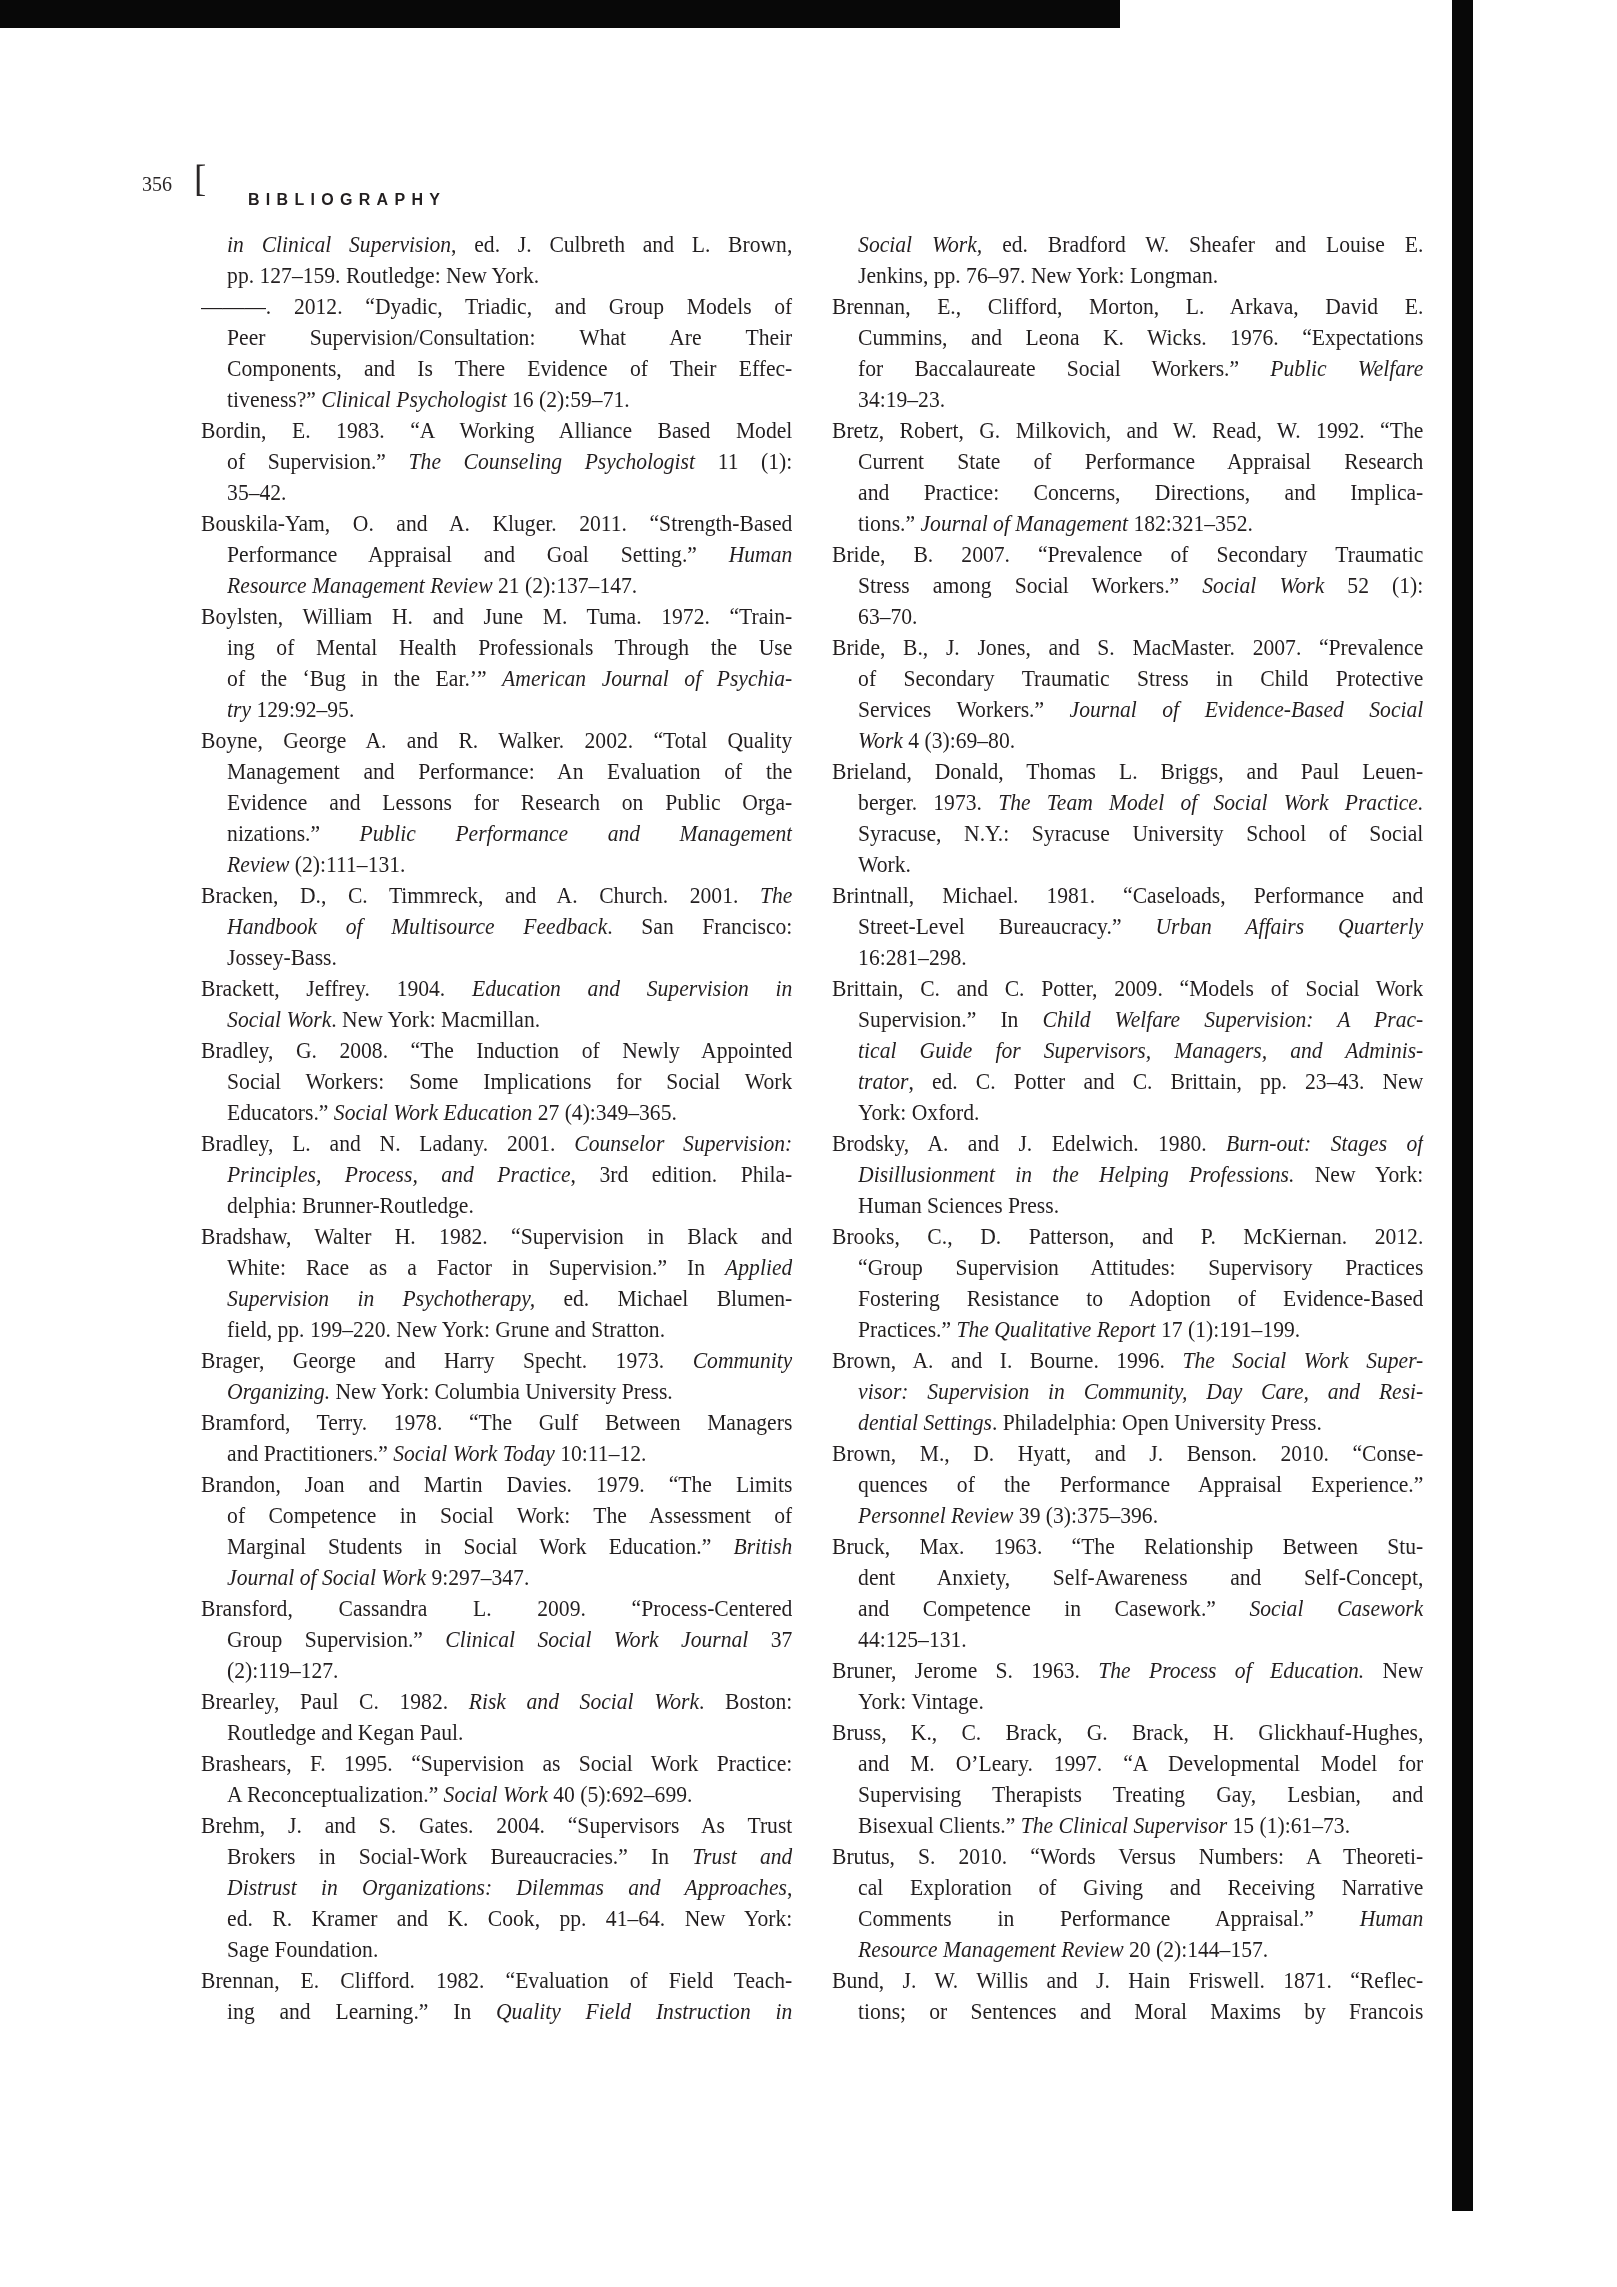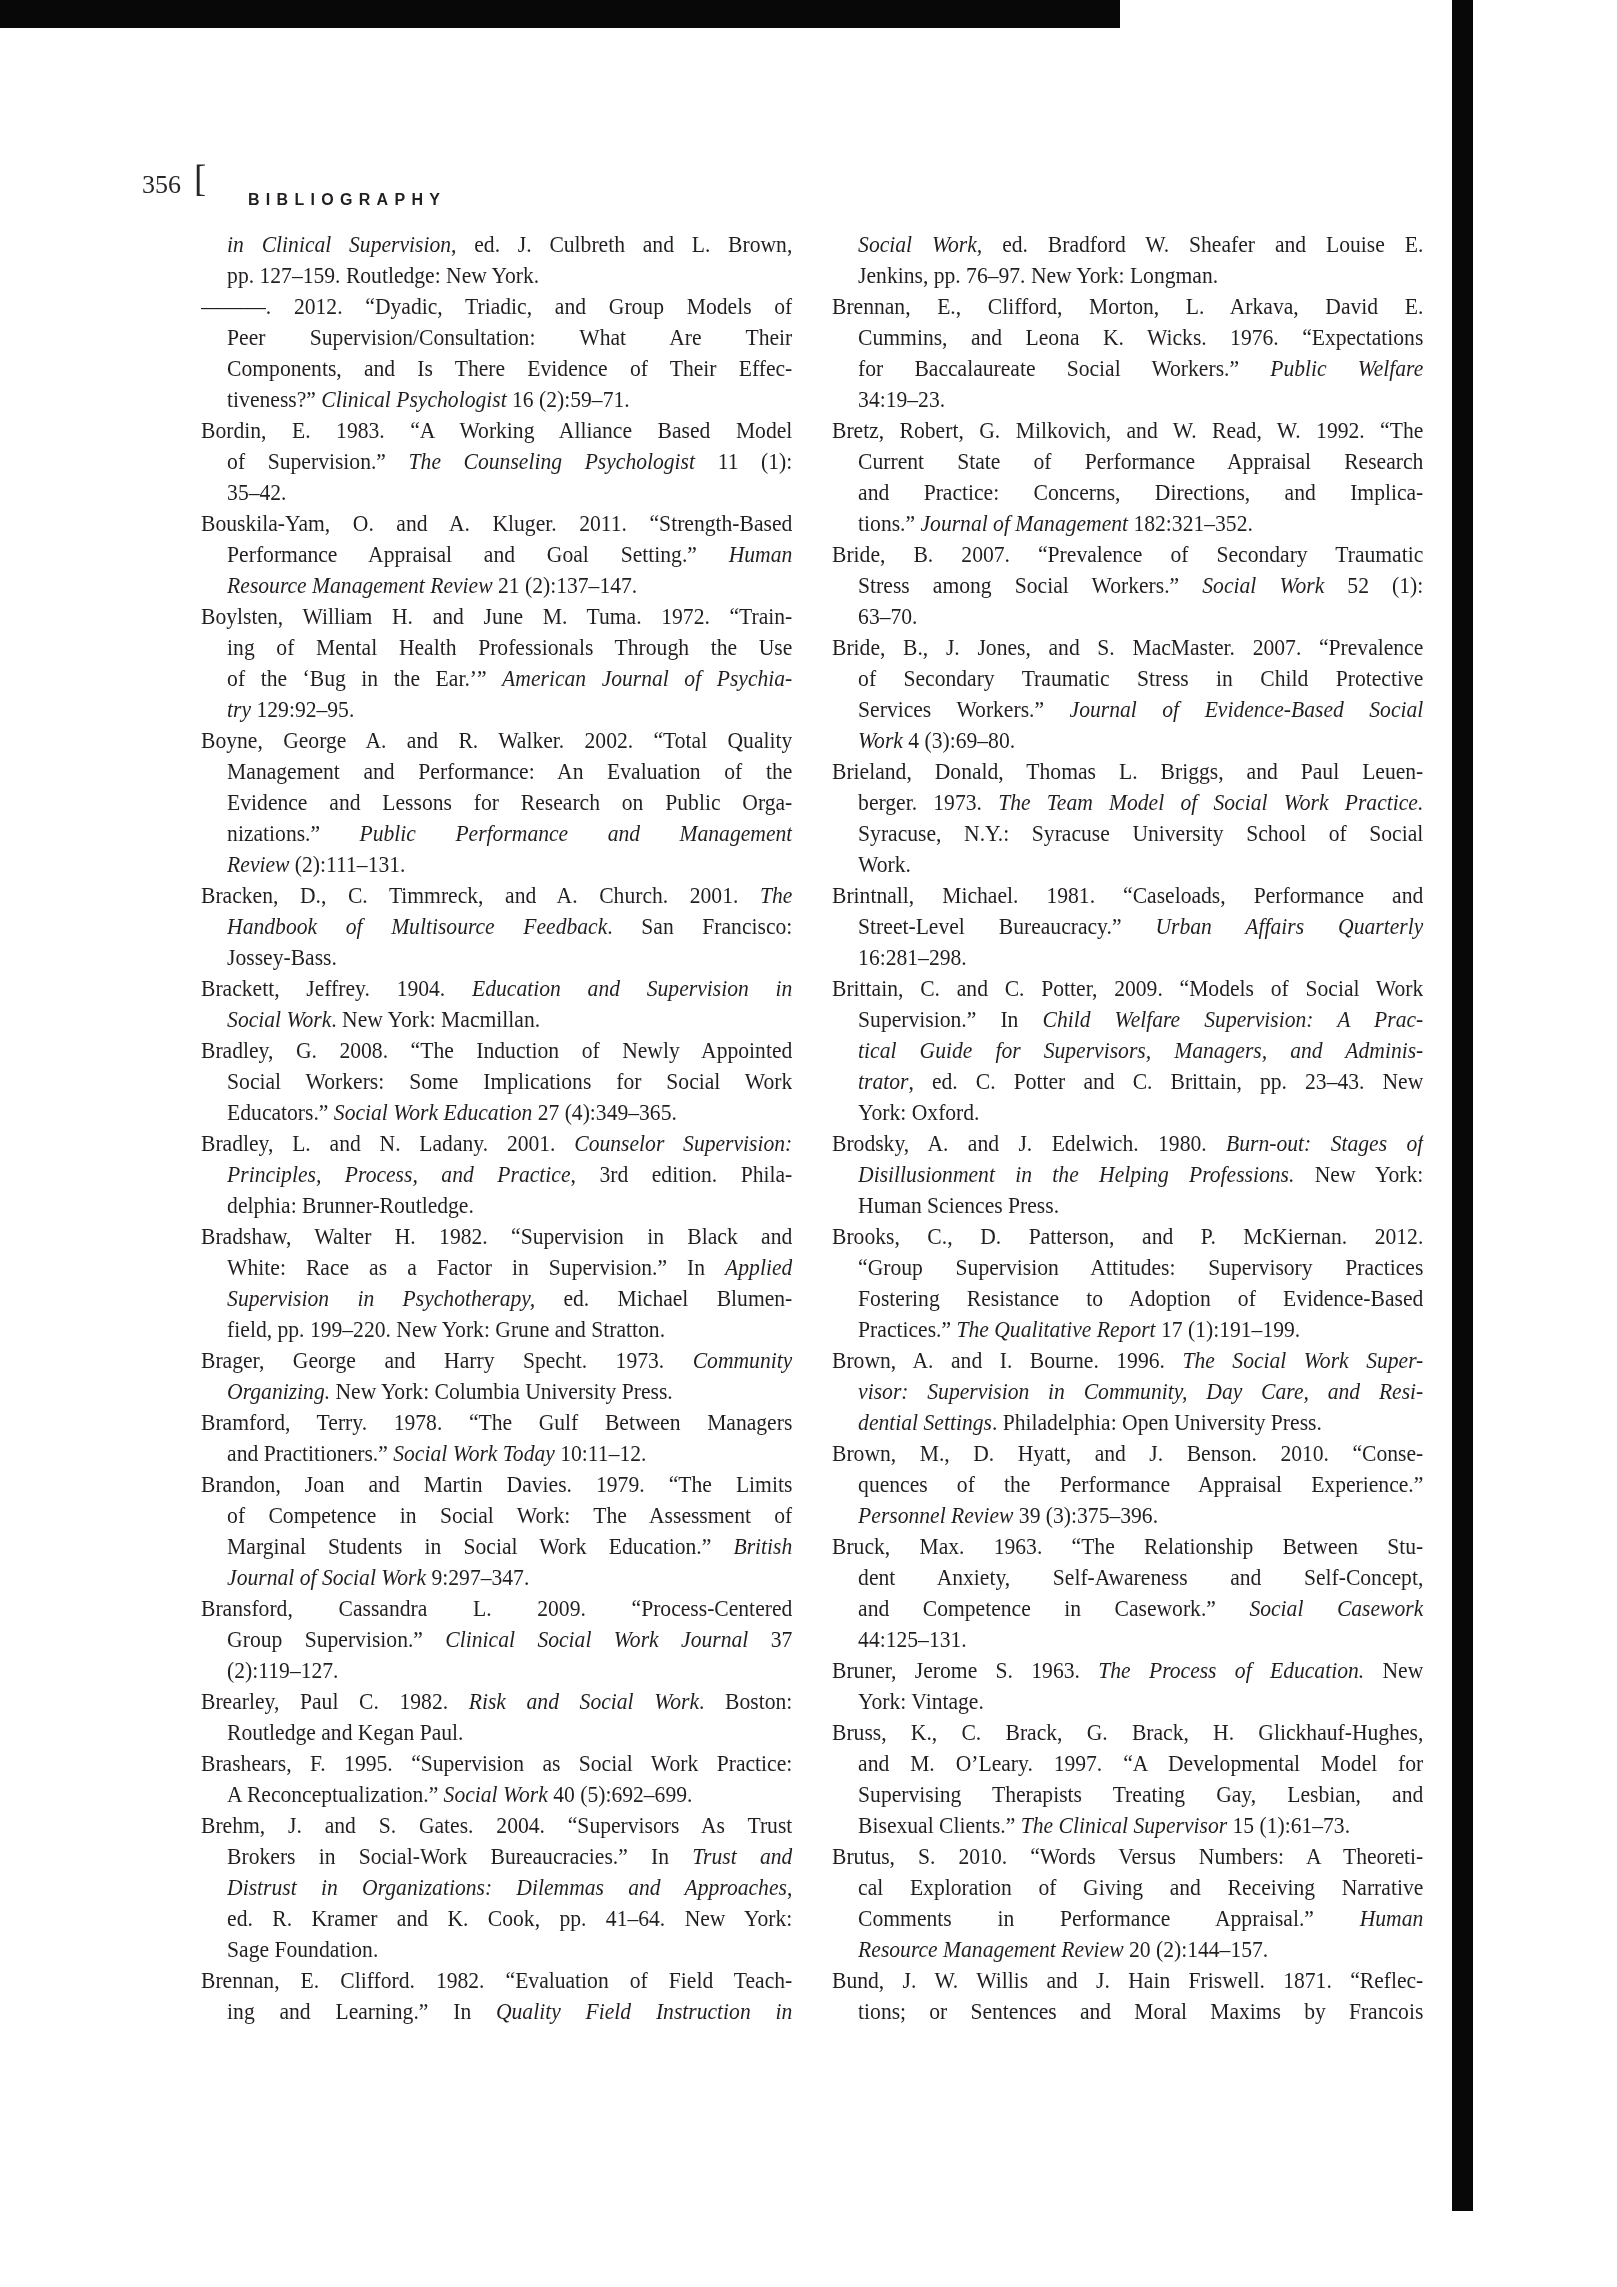--- a/index.html
+++ b/index.html
@@ -6,21 +6,21 @@
   body{
     width:1617px;height:2287px;position:relative;background:#ffffff;
     font-family:"Liberation Serif","DejaVu Serif",serif;color:#231f20;
     overflow:hidden;
   }
   .scan-bar{position:absolute;background:#080808;}
   #bar-top{left:0;top:0;width:1120px;height:28px;}
   #bar-right{left:1452px;top:0;width:21px;height:2211px;}
 
   #page-number{
-    position:absolute;left:142px;top:173px;font-size:26px;line-height:23px;
+    position:absolute;left:142px;top:173px;font-size:20px;line-height:23px;
     color:#2a2627;
   }
   #header-bracket{
     position:absolute;left:194px;top:160px;font-size:37px;line-height:37px;
     font-weight:400;color:#2a2627;
   }
   #header-title{
     position:absolute;left:248px;top:191px;
     font-family:"Liberation Sans","DejaVu Sans",sans-serif;
     font-size:16px;line-height:17.4px;font-weight:700;letter-spacing:6.3px;

